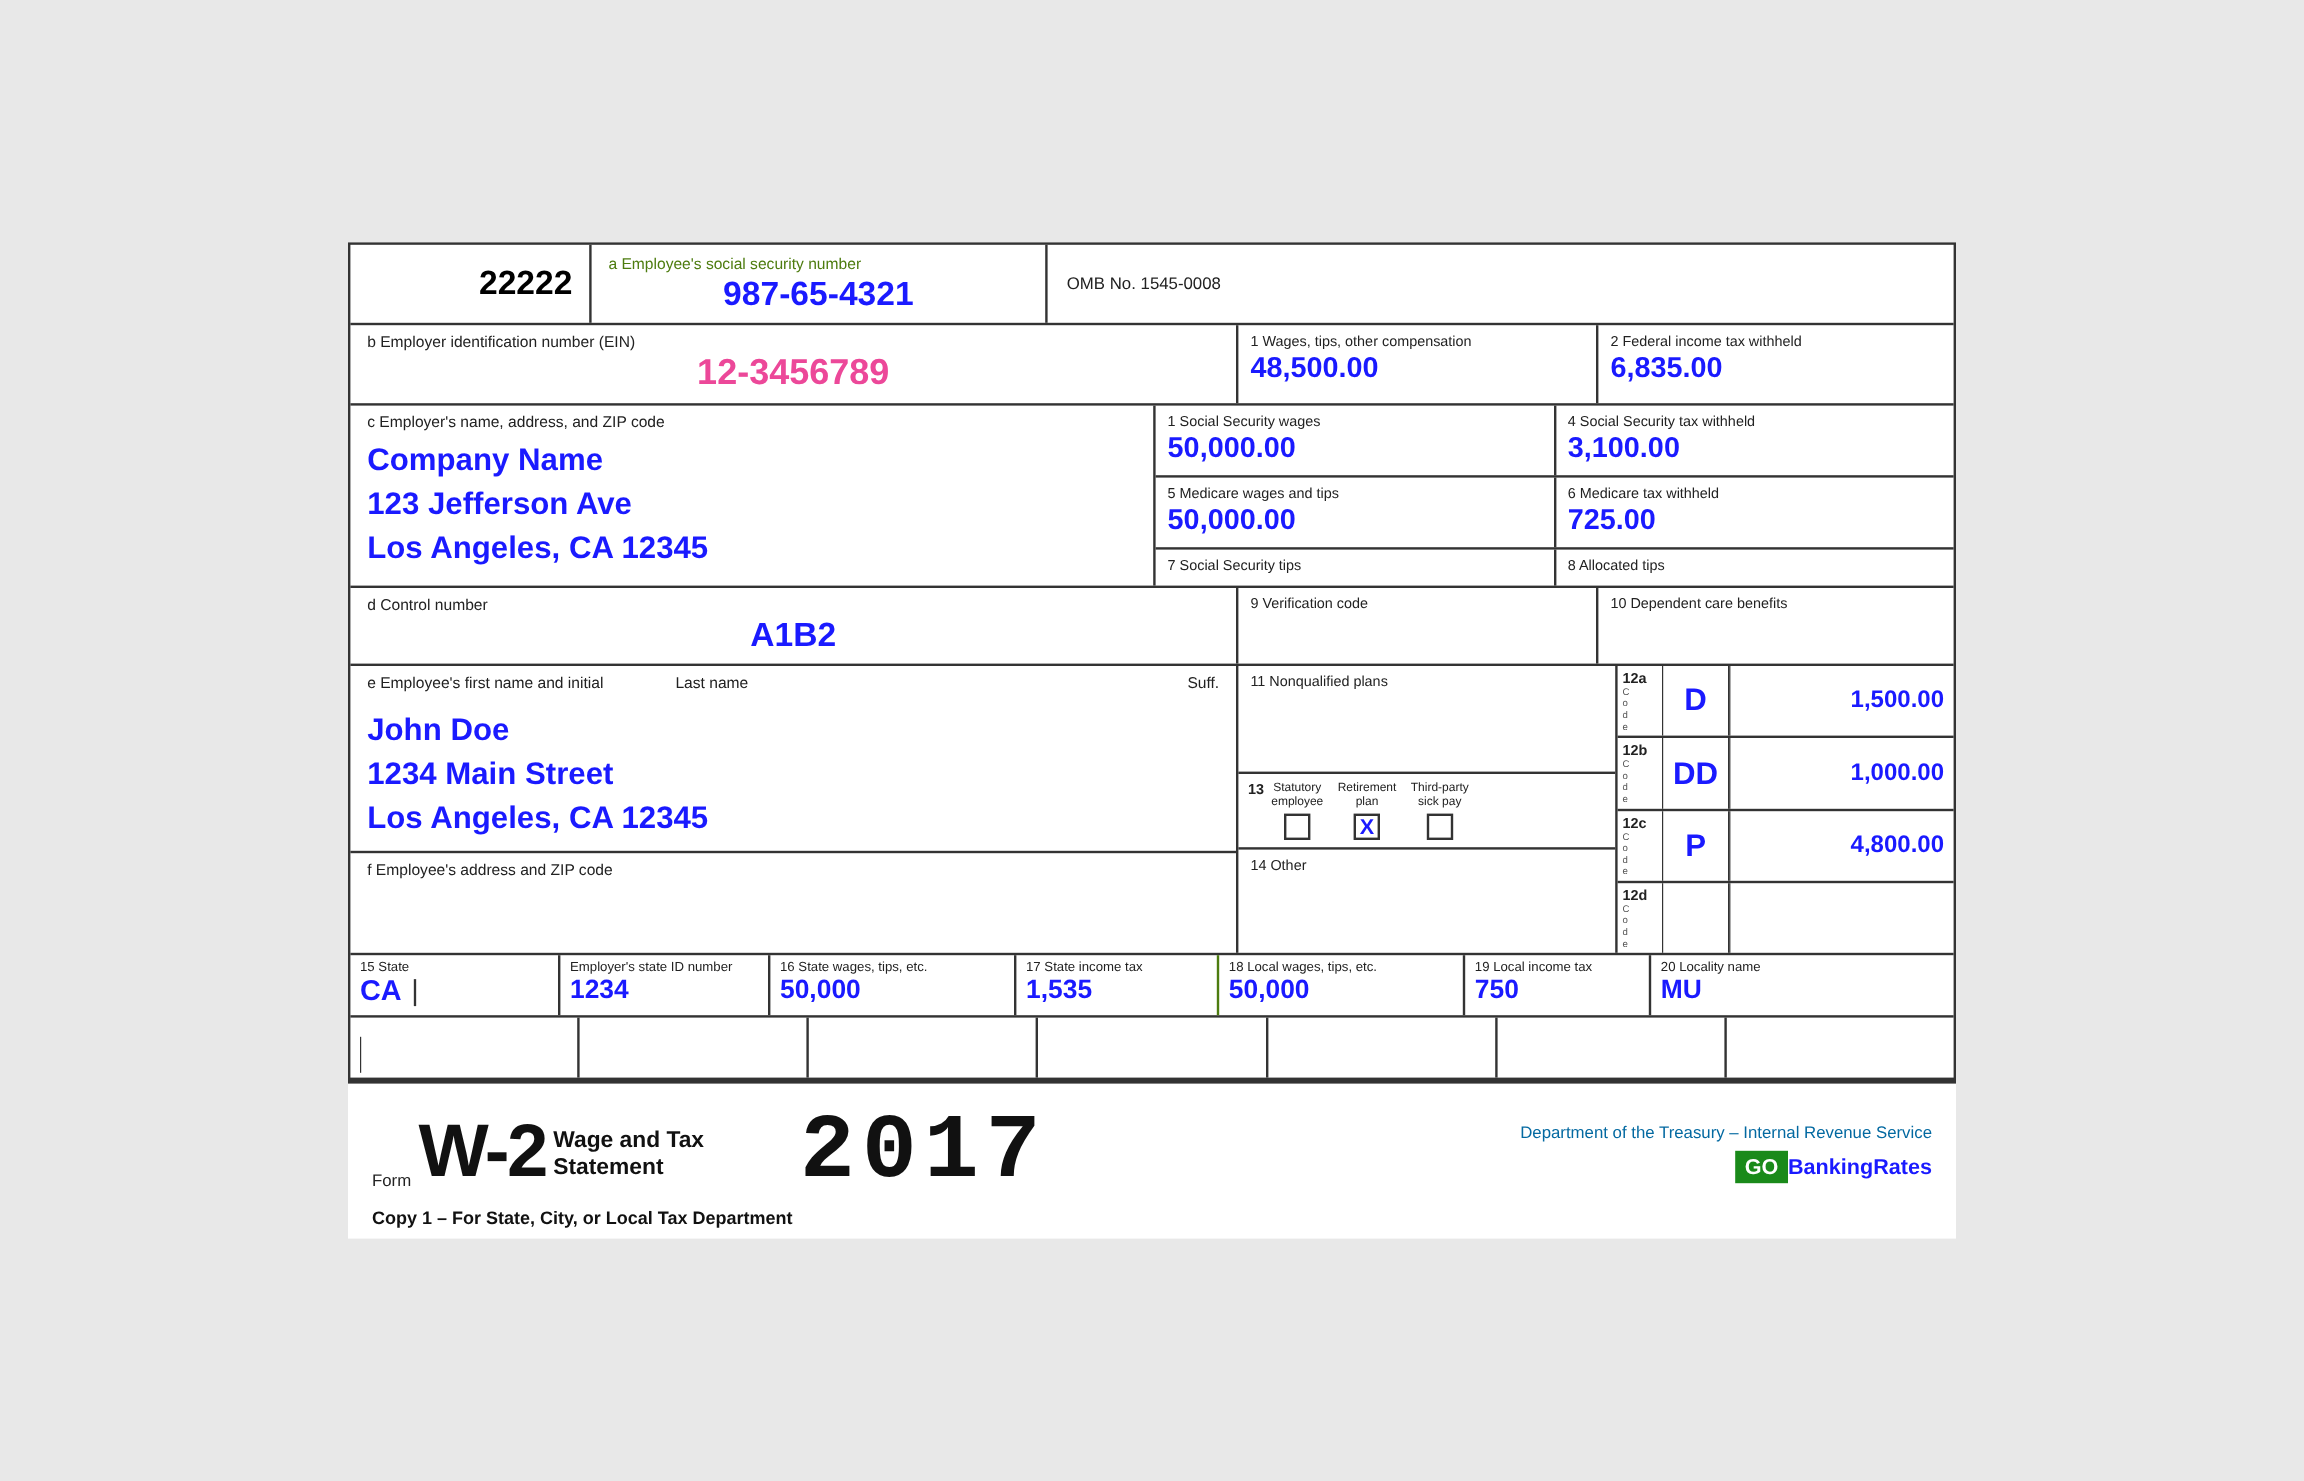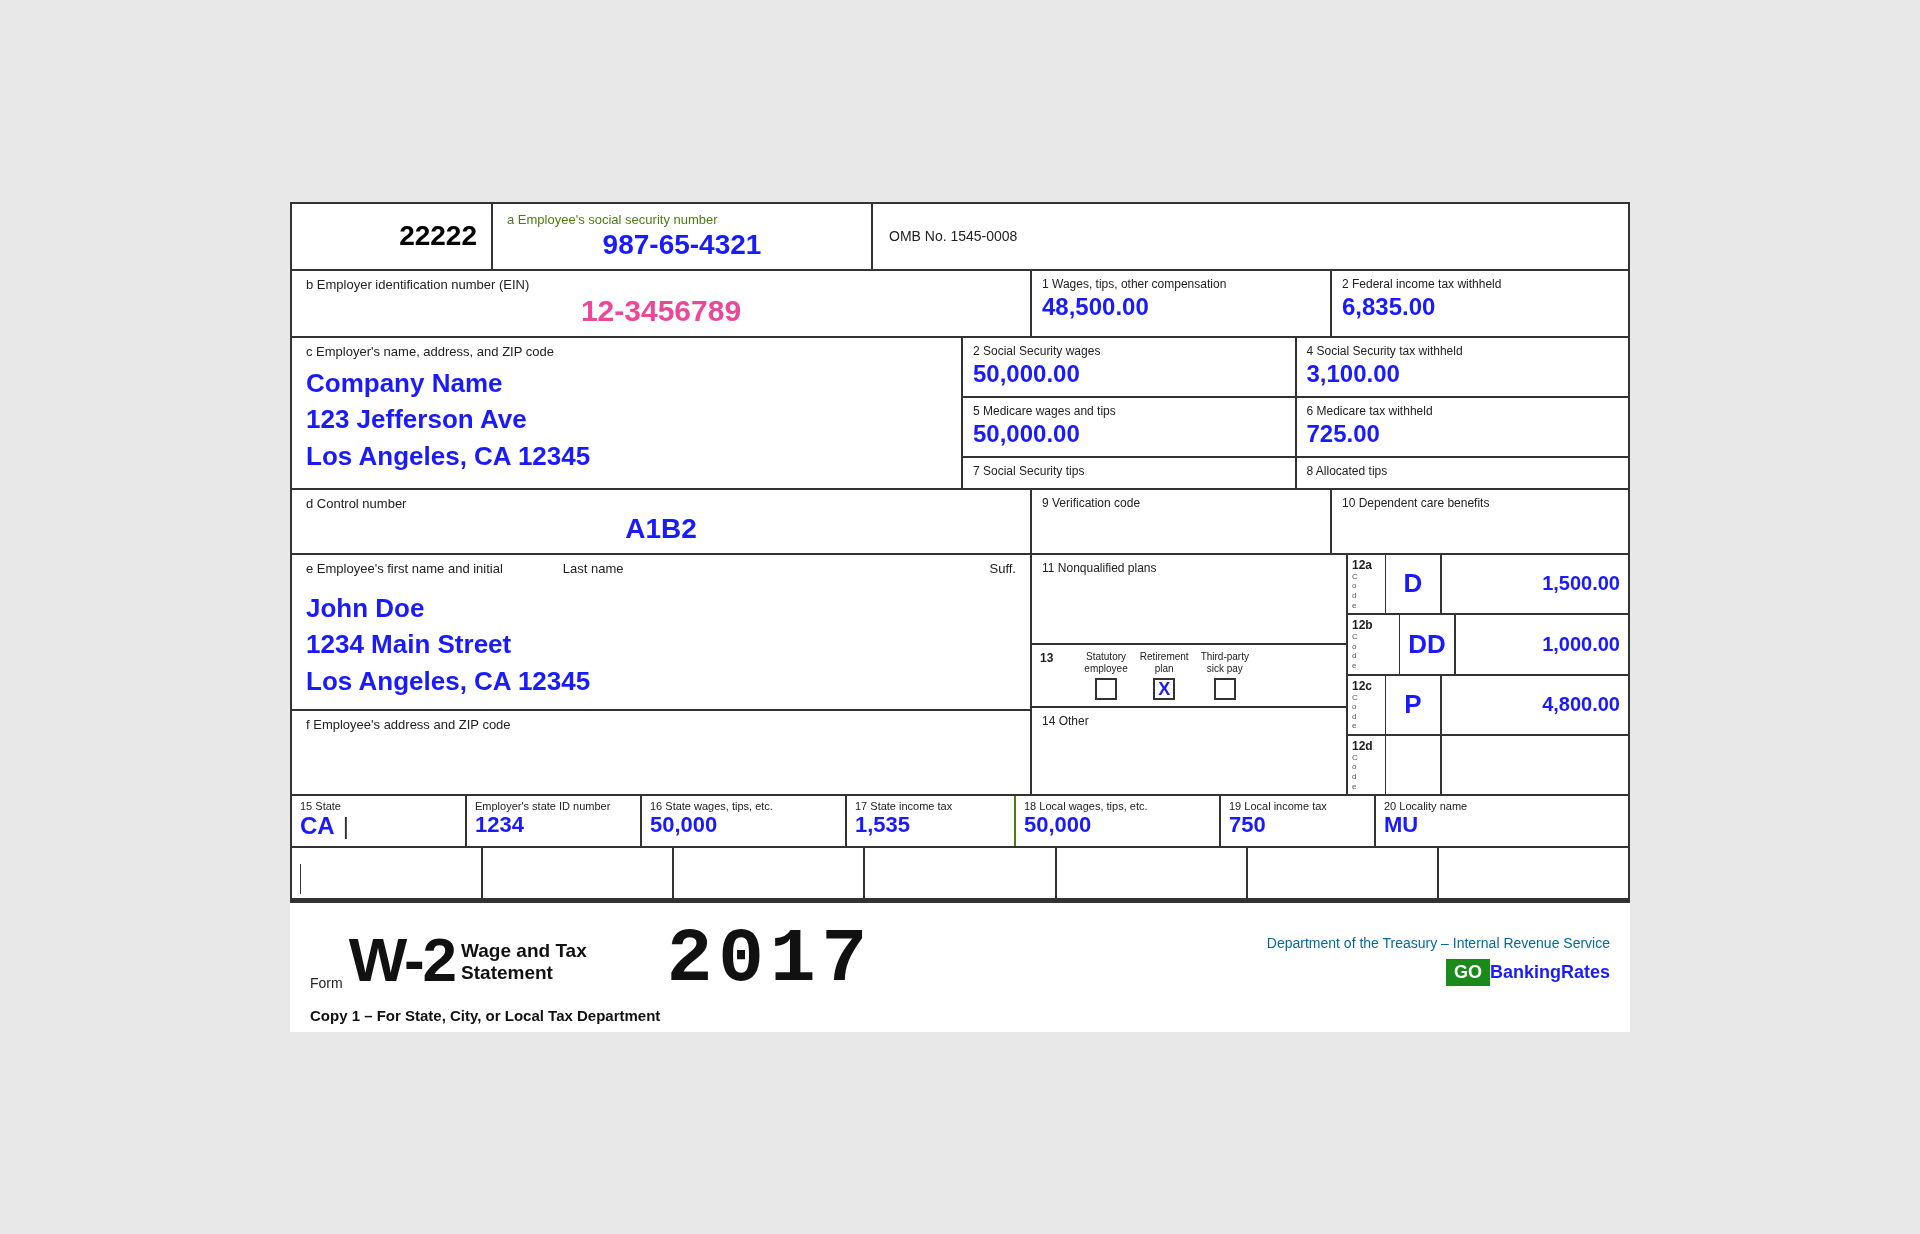--- a/index.html
+++ b/index.html
@@ -259,21 +259,21 @@
         <div class="label">c  Employer's name, address, and ZIP code</div>
         <div class="address-block">
           <div>Company Name</div>
           <div>123 Jefferson Ave</div>
           <div>Los Angeles, CA 12345</div>
         </div>
       </div>
       <div class="right-fields">
         <div class="right-row">
           <div class="right-cell">
-            <div class="field-label">2  Social Security wages</div>
+            <div class="field-label">1  Social Security wages</div>
             <div class="field-value">50,000.00</div>
           </div>
           <div class="right-cell">
             <div class="field-label">4  Social Security tax withheld</div>
             <div class="field-value">3,100.00</div>
           </div>
         </div>
         <div class="right-row">
           <div class="right-cell">
             <div class="field-label">5  Medicare wages and tips</div>
@@ -336,21 +336,21 @@
       <div style="flex:1; display:flex;">
 
         <div style="flex:1; display:flex; flex-direction:column; border-right: 2px solid #333;">
           <div style="padding: 6px 10px 8px; border-bottom: 2px solid #333; flex:1;">
             <div class="field-label">11  Nonqualified plans</div>
             <div class="field-value"></div>
           </div>
 
           <div style="padding: 6px 8px; border-bottom: 2px solid #333; display:flex; align-items:flex-start;">
             <span style="font-size:12px; font-weight:bold; color:#222; margin-right:6px;">13</span>
-            <div style="display:flex; gap:12px; flex:1;margin-left:25px;">
+            <div style="display:flex; gap:12px; flex:1;">
               <div style="display:flex; flex-direction:column; align-items:center;">
                 <div style="font-size:10px; text-align:center; color:#222; line-height:1.2; margin-bottom:3px;">Statutory<br>employee</div>
                 <div class="checkbox"></div>
               </div>
               <div style="display:flex; flex-direction:column; align-items:center;">
                 <div style="font-size:10px; text-align:center; color:#222; line-height:1.2; margin-bottom:3px;">Retirement<br>plan</div>
                 <div class="checkbox" style="font-size:18px; color:#1a1aff;">X</div>
               </div>
               <div style="display:flex; flex-direction:column; align-items:center;">
                 <div style="font-size:10px; text-align:center; color:#222; line-height:1.2; margin-bottom:3px;">Third-party<br>sick pay</div>
@@ -371,21 +371,21 @@
             <div style="width:38px; border-right:1px solid #333; padding:3px 4px; display:flex; flex-direction:column;">
               <span style="font-size:12px; font-weight:bold; color:#222;">12a</span>
               <span style="font-size:8px; color:#555; line-height:1.2;">C<br>o<br>d<br>e</span>
             </div>
             <div style="width:55px; border-right:1px solid #333; display:flex; align-items:center; justify-content:center; font-size:26px; color:#1a1aff; font-weight:bold;">D</div>
             <div style="width:1px; background:#333;"></div>
             <div style="flex:1; display:flex; align-items:center; justify-content:flex-end; padding-right:8px; font-size:20px; color:#1a1aff; font-weight:bold;">1,500.00</div>
           </div>
 
           <div style="display:flex; align-items:stretch; border-bottom: 2px solid #333; min-height:52px;">
-            <div style="width:52px; border-right:1px solid #333; padding:3px 4px; display:flex; flex-direction:column;">
+            <div style="width:38px; border-right:1px solid #333; padding:3px 4px; display:flex; flex-direction:column;">
               <span style="font-size:12px; font-weight:bold; color:#222;">12b</span>
               <span style="font-size:8px; color:#555; line-height:1.2;">C<br>o<br>d<br>e</span>
             </div>
             <div style="width:55px; border-right:1px solid #333; display:flex; align-items:center; justify-content:center; font-size:26px; color:#1a1aff; font-weight:bold;">DD</div>
             <div style="width:1px; background:#333;"></div>
             <div style="flex:1; display:flex; align-items:center; justify-content:flex-end; padding-right:8px; font-size:20px; color:#1a1aff; font-weight:bold;">1,000.00</div>
           </div>
 
           <div style="display:flex; align-items:stretch; border-bottom: 2px solid #333; min-height:52px;">
             <div style="width:38px; border-right:1px solid #333; padding:3px 4px; display:flex; flex-direction:column;">

